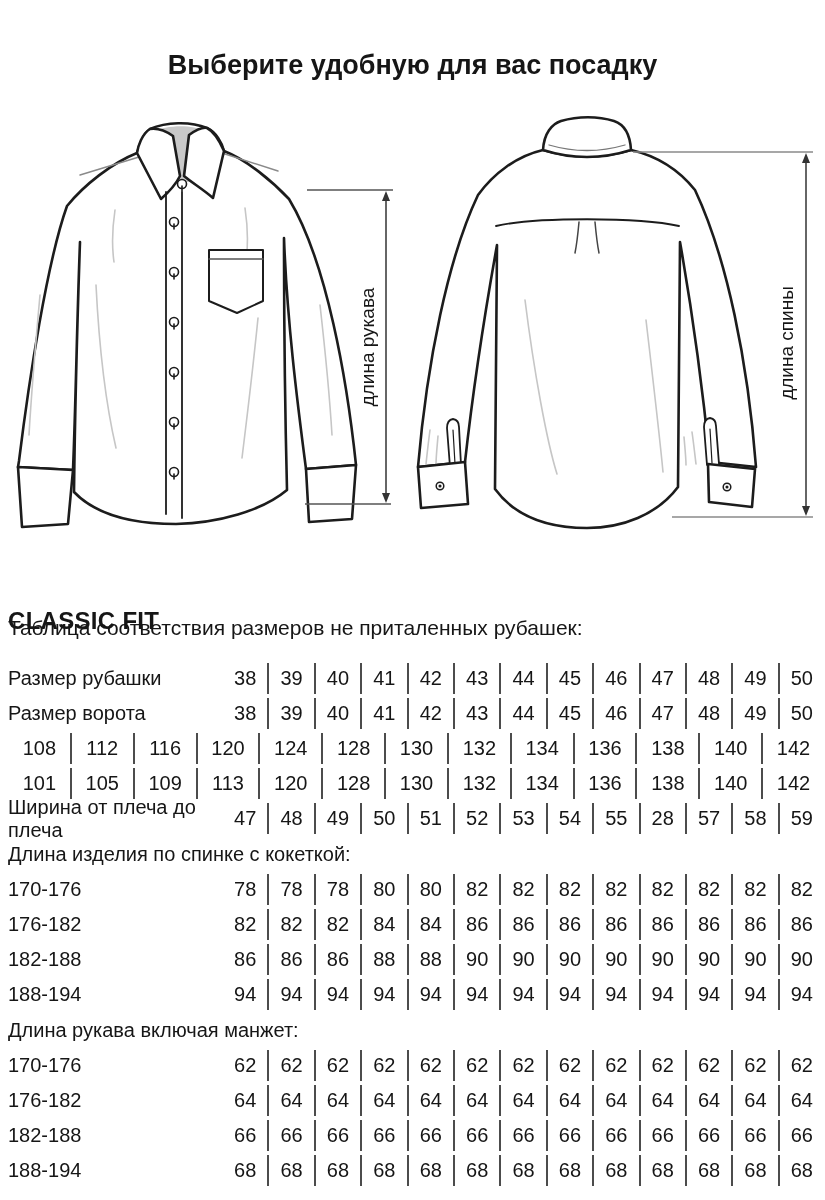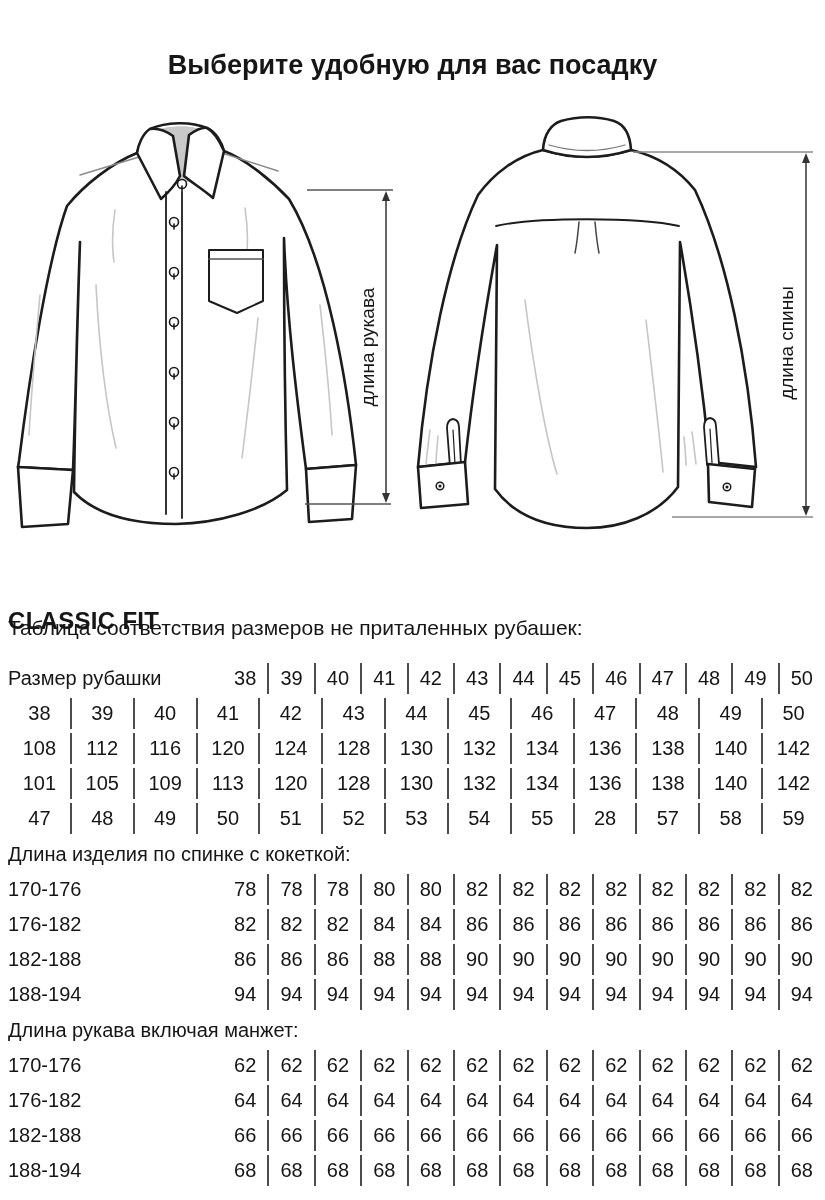--- a/index.html
+++ b/index.html
@@ -182,20 +182,21 @@
       <div class="t-cell divided">43</div>
       <div class="t-cell divided">44</div>
       <div class="t-cell divided">45</div>
       <div class="t-cell divided">46</div>
       <div class="t-cell divided">47</div>
       <div class="t-cell divided">48</div>
       <div class="t-cell divided">49</div>
       <div class="t-cell divided">50</div>
     </div>
     <div class="t-row">
+      <div class="t-label">Размер ворота</div>
       <div class="t-cell">38</div>
       <div class="t-cell divided">39</div>
       <div class="t-cell divided">40</div>
       <div class="t-cell divided">41</div>
       <div class="t-cell divided">42</div>
       <div class="t-cell divided">43</div>
       <div class="t-cell divided">44</div>
       <div class="t-cell divided">45</div>
       <div class="t-cell divided">46</div>
       <div class="t-cell divided">47</div>
@@ -227,20 +228,21 @@
       <div class="t-cell divided">128</div>
       <div class="t-cell divided">130</div>
       <div class="t-cell divided">132</div>
       <div class="t-cell divided">134</div>
       <div class="t-cell divided">136</div>
       <div class="t-cell divided">138</div>
       <div class="t-cell divided">140</div>
       <div class="t-cell divided">142</div>
     </div>
     <div class="t-row">
+      <div class="t-label">Ширина от плеча до плеча</div>
       <div class="t-cell">47</div>
       <div class="t-cell divided">48</div>
       <div class="t-cell divided">49</div>
       <div class="t-cell divided">50</div>
       <div class="t-cell divided">51</div>
       <div class="t-cell divided">52</div>
       <div class="t-cell divided">53</div>
       <div class="t-cell divided">54</div>
       <div class="t-cell divided">55</div>
       <div class="t-cell divided">28</div>

